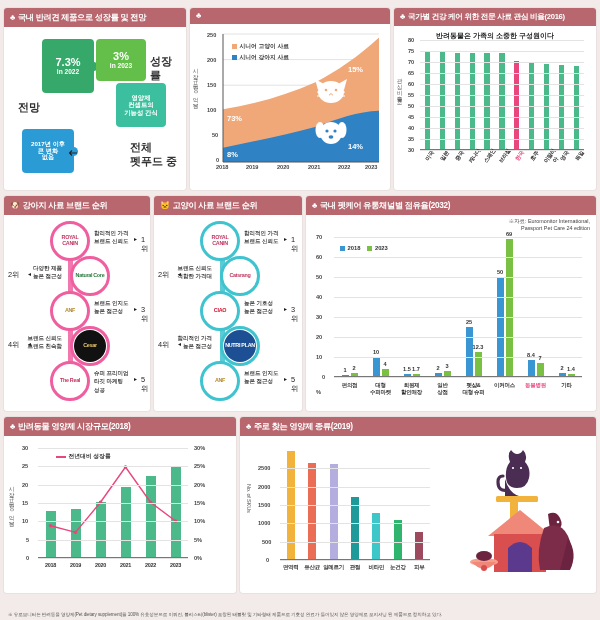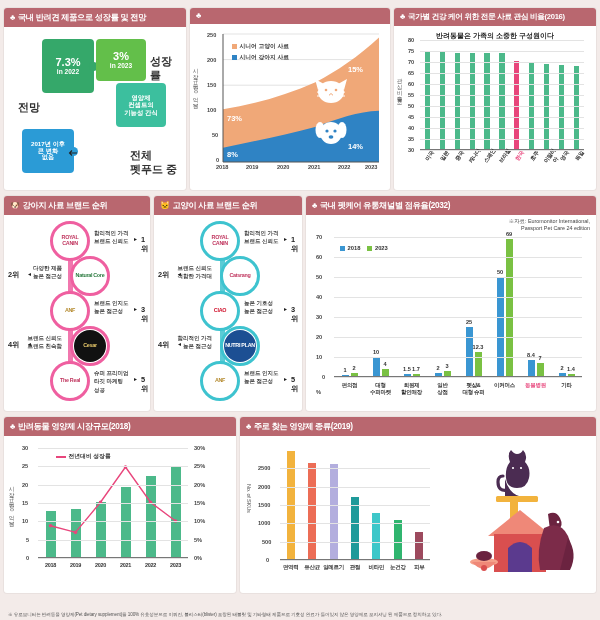--- a/index.html
+++ b/index.html
@@ -83,21 +83,21 @@
     position:absolute; width:40px; height:40px; border-radius:50%;
     display:flex; align-items:center; justify-content:center;
     background:#fff; font-weight:bold; overflow:hidden;
   }
   .brandcirc .inner {
     width:32px;height:32px;border-radius:50%;
     display:flex;align-items:center;justify-content:center;
     font-size:5.4px; text-align:center; line-height:1.05; letter-spacing:-.3px;
   }
   .rank-note { position:absolute; font-size:5.5px; line-height:1.5; color:#444; font-weight:bold; }
-  .rank-num { position:absolute; font-size:7.4px; font-weight:bold; color:#222; }
+  .rank-num { position:absolute; font-size:7.4px; font-weight:normal; color:#222; }
   .arrow-r, .arrow-l { position:absolute; font-size:6px; color:#222; }
 
   
   #p6 { left:306px; top:196px; width:290px; height:215px; }
   .src-note { position:absolute; right:6px; top:3px; text-align:right; font-size:5.4px; color:#444; line-height:1.35; }
 
   
   #p7 { left:4px; top:417px; width:232px; height:176px; }
   
   #p8 { left:240px; top:417px; width:356px; height:176px; }
@@ -158,21 +158,21 @@
           <span>전망</span>
         </div>
 
         <div class="pz pz-knob-r" style="left:14px;top:98px;width:52px;height:44px;background:#2b9bd6;">
           <span style="font-size:6.2px;white-space:pre-line">2017년 이후</span>
           <span style="font-size:6.2px;white-space:pre-line">큰 변화
 없음</span>
         </div>
 
 
-        <div class="lbl-side" style="left:122px;top:104px;white-space:pre-line;">
+        <div class="lbl-side" style="left:122px;top:96px;white-space:pre-line;">
           <span>전체
 펫푸드 중</span>
         </div>
 
         <svg class="pet-art" style="left:60px;top:118px;width:10px;height:8px;" viewBox="0 0 10 8">
           <path d="M9 4 L2 4 M4 1.5 L1.5 4 L4 6.5" stroke="#222" stroke-width="1.1" fill="none"></path>
         </svg>
       </div>
     </div>
   </div>

